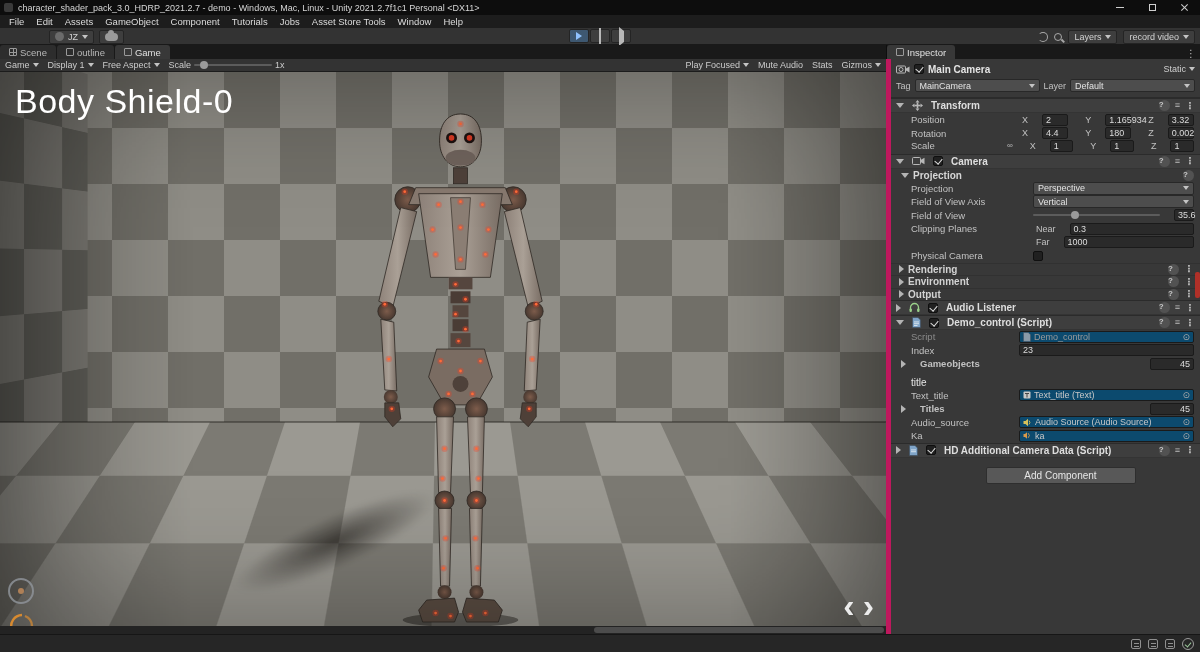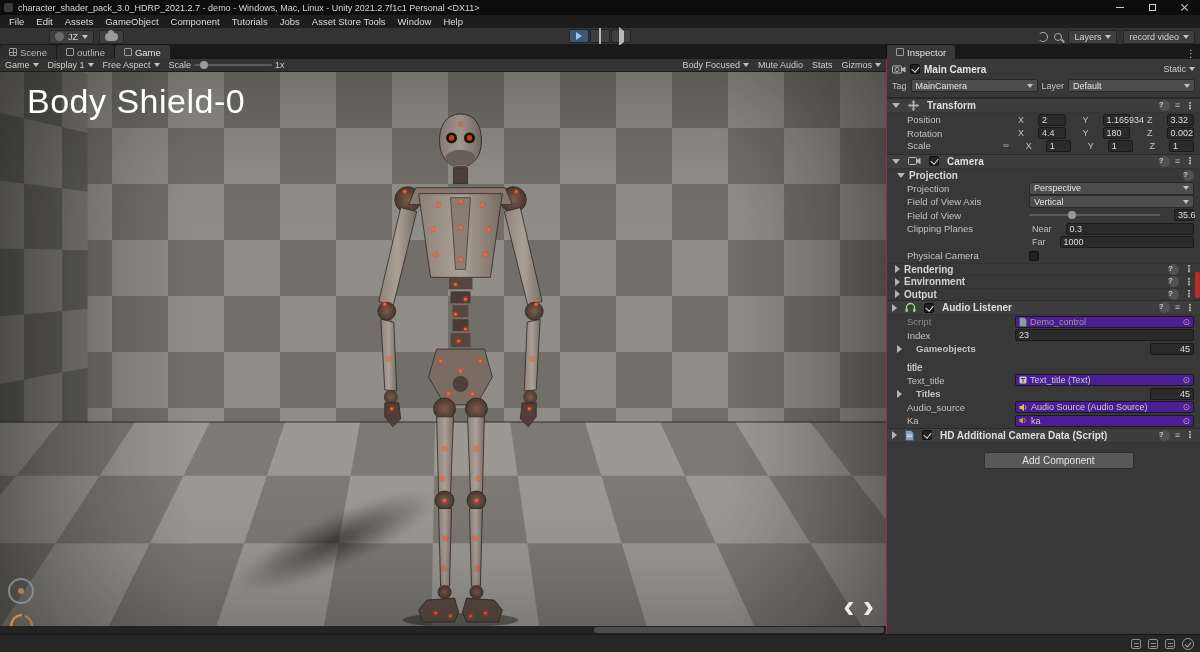--- a/index.html
+++ b/index.html
@@ -80,38 +80,38 @@
     background:repeating-conic-gradient(#8f8d86 0% 25%, #716f68 0% 50%); background-size:112px 112px; }
   .checker-side { position:absolute; top:-50px; left:-70px; width:280px; height:480px;
     background:repeating-conic-gradient(#8a8881 0% 25%, #6b6963 0% 50%); background-size:150px 150px;
     transform-origin:0 50%; transform:perspective(700px) rotateY(44deg); filter:brightness(.92); }
   .checker-floor { position:absolute; top:350px; left:-240px; width:1366px; height:640px;
     background:repeating-conic-gradient(#9b9992 0% 25%, #7c7a73 0% 50%); background-size:150px 150px;
     transform-origin:50% 0; transform:perspective(560px) rotateX(50deg); }
   .seam { position:absolute; top:349px; left:0; right:0; height:2px; background:rgba(40,38,34,.45); }
   .vignette { position:absolute; inset:0; box-shadow:inset 0 0 140px rgba(0,0,0,.38);
     background:linear-gradient(90deg, rgba(0,0,0,.25), transparent 22%, transparent 82%, rgba(0,0,0,.2)); }
-  .overlay-title { position:absolute; left:15px; top:10px; font-size:34px; color:#ffffff; letter-spacing:.5px;margin-left:12px; }
+  .overlay-title { position:absolute; left:15px; top:10px; font-size:34px; color:#ffffff; letter-spacing:.5px; }
   .robot-shadow { position:absolute; left:185px; top:395px; width:300px; height:150px;
     background:radial-gradient(closest-side, rgba(16,13,10,.6), rgba(16,13,10,0) 72%);
     transform:rotate(-24deg) scaleY(.48); filter:blur(5px); }
   .robot { position:absolute; left:358px; top:38px; width:205px; height:518px; }
   .nav-arrows { position:absolute; right:12px; bottom:8px; display:flex; gap:8px; color:#ececec; }
   .nav-arrow { font-size:34px; line-height:26px; font-weight:bold; }
   .gizmo-a { position:absolute; left:8px; top:506px; width:26px; height:26px; border:2px solid #8d9298; border-radius:50%; opacity:.85; }
   .gizmo-a::after { content:""; position:absolute; left:8px; top:8px; width:6px; height:6px; border-radius:50%; background:#c08a5a; }
   .gizmo-b { position:absolute; left:8px; top:538px; width:28px; height:26px; }
 
   
   .h-scroll { position:absolute; top:626px; left:0; width:886px; height:8px; background:#232323; }
   .h-thumb { position:absolute; right:2px; top:1px; width:290px; height:6px; background:#4c4c4c; border-radius:3px; }
 
   
   .inspector { position:absolute; top:59px; left:886px; right:0; bottom:18px; background:#383838;
-    border-left:1px solid #be185d; overflow:hidden; }
+    border-left:5px solid #be185d; overflow:hidden; }
   .ihead { padding:3px 5px 5px; border-bottom:1px solid #2b2b2b; display:flex; flex-direction:column; gap:3px; }
   .ihead-r1 { display:flex; align-items:center; gap:4px; height:14px; }
   .ihead-name { font-weight:bold; color:#e4e4e4; }
   .static-chip { margin-left:auto; display:flex; align-items:center; gap:3px; color:#cfcfcf; font-size:9px; }
   .ihead-r2 { display:flex; align-items:center; gap:4px; height:13px; font-size:9px; color:#c2c2c2; }
   .cbx { width:10px; height:10px; background:#202020; border:1px solid #0f0f0f; border-radius:2px; position:relative; flex-shrink:0; }
   .cbx.on::after { content:""; position:absolute; left:2px; top:0; width:4px; height:6px;
     border-right:1.6px solid #dedede; border-bottom:1.6px solid #dedede; transform:rotate(40deg); }
   .drop { height:13px; background:#4d4d4d; border:1px solid #282828; border-radius:2px; color:#e2e2e2;
     font-size:9px; display:flex; align-items:center; gap:3px; padding:0 4px; }
@@ -124,21 +124,21 @@
   .help::before { content:"?"; }
   .preset { color:#bdbdbd; font-size:9px; line-height:9px; } .preset::before { content:"\2261"; }
   .prow { height:13.5px; display:flex; align-items:center; gap:14px; padding:0 6px 0 20px; }
   .plabel { width:94px; flex-shrink:0; font-size:9.5px; color:#c2c2c2; white-space:nowrap; overflow:hidden; }
   .plabel.w2 { width:108px; }
   .plabel.dis { color:#8a8a8a; }
   .axis { font-size:9px; color:#c2c2c2; margin-left:3px; }
   .num { height:12px; background:#2a2a2a; border:1px solid #1a1a1a; border-radius:2px; color:#dcdcdc;
     font-size:9px; display:flex; align-items:center; padding:0 3px; }
   .vfield { flex:1; min-width:0; }
-  .obj { flex:1; height:12px; background:#4c1d95; border:1px solid #1a1a1a; border-radius:2px;
+  .obj { flex:1; height:12px; background:#0c4a6e; border:1px solid #1a1a1a; border-radius:2px;
     display:flex; align-items:center; gap:3px; padding:0 3px; font-size:9px; color:#c8c8c8; overflow:hidden; }
   .picker { margin-left:auto; color:#aaaaaa; font-size:9px; } .picker::before { content:"\2299"; }
   .fold-row { height:12.5px; display:flex; align-items:center; gap:4px; padding:0 6px 0 8px;
     font-weight:bold; color:#d2d2d2; border-top:1px solid #313131; font-size:10px; }
   .subfold { height:13px; display:flex; align-items:center; gap:4px; padding:0 6px 0 10px; font-weight:bold; color:#d6d6d6; }
   .arr-size { width:44px; margin-left:auto; justify-content:flex-end; }
   .spacer6 { height:6px; }
   .sub-title { height:12px; display:flex; align-items:center; padding-left:20px; font-weight:normal; color:#e6e6e6; }
   .addc-wrap { display:flex; justify-content:center; padding-top:9px;padding-left:30px; }
   .addc { width:150px; height:17px; background:#585858; border:1px solid #2e2e2e; border-radius:2px;
@@ -267,21 +267,21 @@
   </div>
   <div class="gt-item">
     <span>Scale</span>
     <span class="slider">
         <span class="thumb" style="left:8%;"></span>
       </span>
     <span>1x</span>
   </div>
   <div class="gt-right">
     <div class="gt-item">
-      <span>Body Focused</span>
+      <span>Play Focused</span>
       <span class="chev ic"></span>
     </div>
     <div class="gt-item">
       <span>Mute Audio</span>
     </div>
     <div class="gt-item">
       <span>Stats</span>
     </div>
     <div class="gt-item">
       <span>Gizmos</span>
@@ -589,20 +589,36 @@
     </svg>
     <span class="cbx on ic"></span>
     <span>Audio Listener</span>
     <div class="hicons">
       <span class="help ic"></span>
       <span class="preset ic"></span>
       <span class="kebab ic"></span>
     </div>
   </div>
 
+  <div class="sech">
+    <span class="tri-d ic"></span>
+    <svg class="ic" width="9" height="11" viewBox="0 0 9 11">
+      <path d="M0.5,0.5 L6,0.5 L8.5,3 L8.5,10.5 L0.5,10.5 Z" fill="#7fa4c8" stroke="#3a4a5a" stroke-width="0.6"></path>
+      <rect x="2" y="4.5" width="5" height="0.9" fill="#dfe8f0"></rect>
+        <rect x="2" y="6.3" width="5" height="0.9" fill="#dfe8f0"></rect>
+        <rect x="2" y="8.1" width="3.5" height="0.9" fill="#dfe8f0"></rect>
+    </svg>
+    <span class="cbx on ic"></span>
+    <span>Demo_control (Script)</span>
+    <div class="hicons">
+      <span class="help ic"></span>
+      <span class="preset ic"></span>
+      <span class="kebab ic"></span>
+    </div>
+  </div>
   <div class="prow">
     <span class="plabel dis">Script</span>
     <div class="obj" style="color:#9a9a9a;">
       <svg class="ic" width="8" height="10" viewBox="0 0 9 11">
         <path d="M0.5,0.5 L6,0.5 L8.5,3 L8.5,10.5 L0.5,10.5 Z" fill="#8a9aa8" stroke="#3a4a5a" stroke-width="0.6"></path>
       </svg>
       <span>Demo_control</span>
       <span class="picker ic"></span>
     </div>
   </div>

